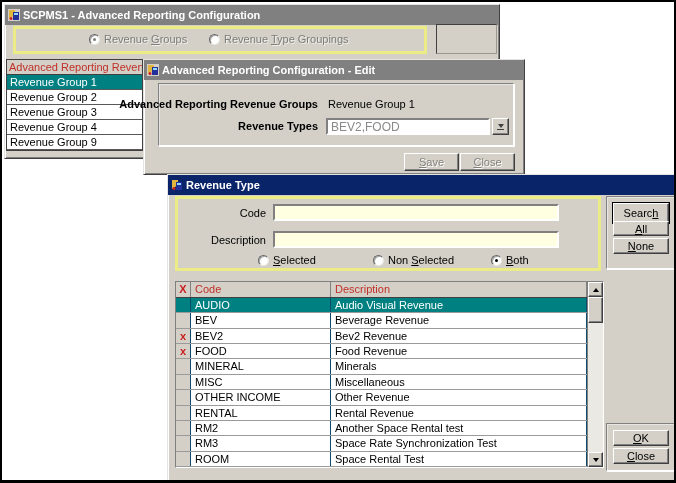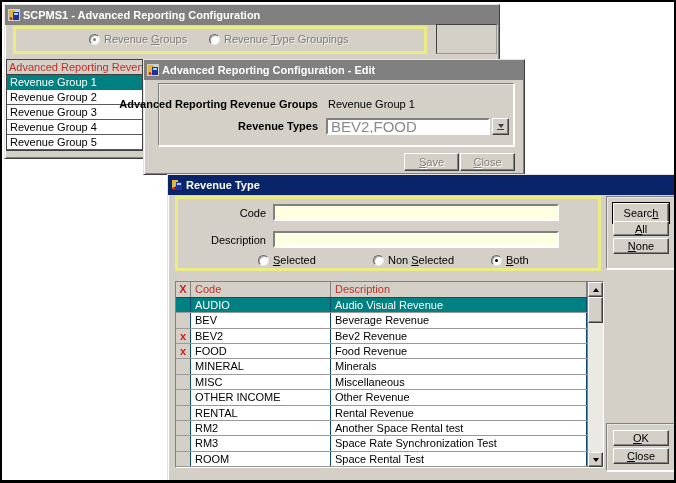--- a/index.html
+++ b/index.html
@@ -15,21 +15,21 @@
   .appicon { width:12px; height:12px; flex:0 0 auto; }
 
   .yellowbox { position:absolute; border:3px solid #ecec86; }
   .etchbox { position:absolute; border:1px solid; border-color:#808080 #fff #fff #808080; box-shadow:1px 1px 0 #fff, inset 1px 1px 0 #e8e6e2; }
 
   .btn { position:absolute; display:flex; align-items:center; justify-content:center; background:#d4d0c8; cursor:default;
          border:1px solid; border-color:#fff #404040 #404040 #fff; box-shadow: inset -1px -1px 0 #808080; font-size:11px; }
   .btn.default { box-shadow: 0 0 0 1px #000, inset -1px -1px 0 #808080; }
   .btn.disabled { color:#84827c; text-shadow:1px 1px 0 #fff; }
   .mn { text-decoration:underline; }
-  input.fld { position:absolute; font-family:"Liberation Sans","DejaVu Sans",sans-serif; font-size:15px; padding:0 3px;
+  input.fld { position:absolute; font-family:"Liberation Sans","DejaVu Sans",sans-serif; font-size:12px; padding:0 3px;
               border:2px solid; border-color:#808080 #fff #fff #808080; outline:none; }
   input.fld.yellow { background:#ffffe1; }
   input.fld.gray { background:#fff; color:#8a8a8a; }
 
   .radio-item { position:absolute; display:flex; align-items:center; gap:4px; white-space:nowrap; }
   .radio { width:11px; height:11px; border-radius:50%; background:#fff; border:1px solid; border-color:#666 #e8e6e2 #e8e6e2 #666; box-shadow: inset 1px 1px 0 #a8a8a8; position:relative; flex:0 0 auto; }
   .radio.checked::after { content:""; position:absolute; left:3px; top:3px; width:3px; height:3px; border-radius:50%; background:#000; }
   .radio-item.dim { color:#7e7c78; text-shadow:1px 1px 0 #efefec; }
   .radio-item.dim .radio.checked::after { background:#7e7c78; }
 
@@ -101,21 +101,21 @@
 
     <div class="smallframe" style="left:431px; top:19px; width:61px; height:30px;"></div>
 
     <div class="glist" style="left:1px; top:54px; width:137px; height:92px;">
       <div class="glist-header">Advanced Reporting Revenue Gr</div>
       <div>
           <div class="list-row selected">Revenue Group 1</div>
           <div class="list-row">Revenue Group 2</div>
           <div class="list-row">Revenue Group 3</div>
           <div class="list-row">Revenue Group 4</div>
-          <div class="list-row">Revenue Group 5</div>
+          <div class="list-row">Revenue Group 9</div>
         </div>
     </div>
   </div>
 
   <div class="win" style="left:141px; top:57px; width:382px; height:116px; z-index:2;">
     <div class="titlebar inactive">
       <svg class="appicon" viewBox="0 0 12 12">
         <rect x="0" y="0" width="12" height="12" fill="#d4d0c8"></rect>
         <path d="M1 1 L7 1 L7 6 L1 10 Z" fill="#e0b63e"></path>
         <rect x="5" y="3" width="6" height="8" fill="#22309a"></rect>

